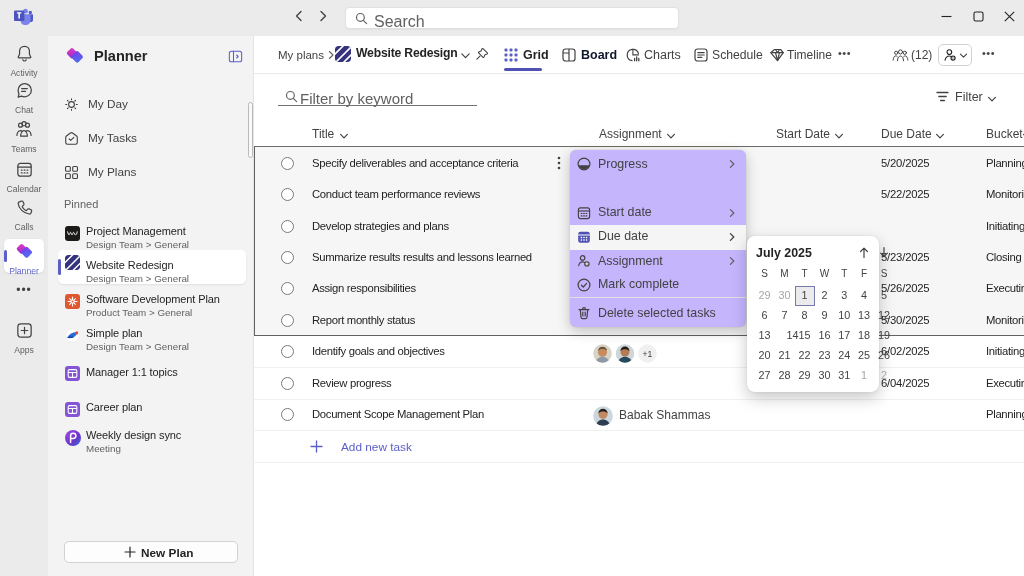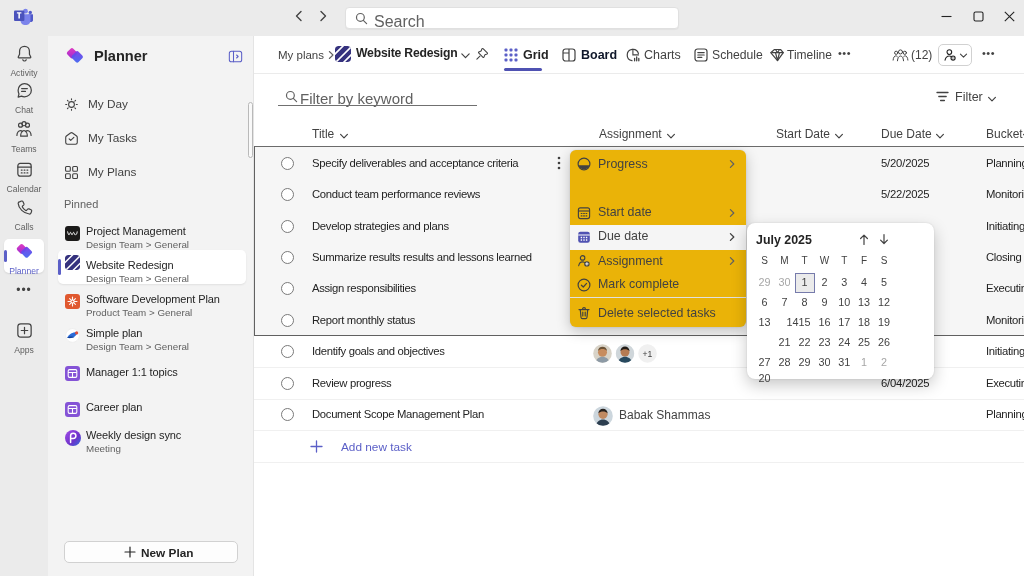--- a/index.html
+++ b/index.html
@@ -23,25 +23,25 @@
   .pinsub { font-size:9.8px; color:#616161; }
   
   #content { left:254px; top:36px; width:770px; height:540px; background:#fff; }
   .hline { position:absolute; background:#ebebeb; height:1px; }
   .colhdr { font-size:12px; color:#424242; }
   .task { font-size:11.3px; color:#242424; letter-spacing:-0.32px; }
   .date { font-size:11.3px; color:#242424; letter-spacing:-0.2px; }
   
   .cb { position:absolute; width:13px; height:13px; border:1.2px solid #7a7a7a; border-radius:50%; background:#fff; }
   
-  #menu { left:570px; top:150px; width:176px; height:177px; background:#eab308; border-radius:6px; box-shadow:0 4px 14px rgba(0,0,0,.22), 0 0 2px rgba(0,0,0,.12); }
+  #menu { left:570px; top:150px; width:176px; height:177px; background:#c4b5fd; border-radius:6px; box-shadow:0 4px 14px rgba(0,0,0,.22), 0 0 2px rgba(0,0,0,.12); }
   .mitem { position:absolute; left:0; width:176px; height:24px; font-size:12.4px; color:#424242; }
   .marrow { position:absolute; right:9px; font-size:13px; color:#616161; }
   
-  #cal { left:747px; top:223px; width:187px; height:156px; background:#fff; border-radius:8px; box-shadow:0 6px 16px rgba(0,0,0,.22), 0 0 2px rgba(0,0,0,.12); }
+  #cal { left:747px; top:236px; width:132px; height:156px; background:#fff; border-radius:8px; box-shadow:0 6px 16px rgba(0,0,0,.22), 0 0 2px rgba(0,0,0,.12); }
   .calcell { position:absolute; width:20px; text-align:center; font-size:10.8px; color:#424242; }
   .calgray { color:#a6a6a6; }
 </style>
 </head>
 <body>
 <div id="app">
   <div id="topbar" class="abs">
     <svg class="abs" style="left:13px;top:6px" width="20" height="20" viewBox="0 0 20 20">
       <circle cx="12.5" cy="5.2" r="2.4" fill="#7b83eb"></circle>
       <circle cx="17.3" cy="6.4" r="1.7" fill="#5059c9"></circle>
@@ -564,21 +564,21 @@
       <span class="calcell" style="left:87.2px;top:72.5px;">10</span>
       <span class="calcell" style="left:107px;top:72.5px;">13</span>
       <span class="calcell" style="left:127px;top:72.5px;">12</span>
       <span class="calcell" style="left:7.5px;top:92.5px;">13</span>
       <span class="calcell" style="left:27.5px;top:92.5px;margin-left:8px;">14</span>
       <span class="calcell" style="left:47.5px;top:92.5px;">15</span>
       <span class="calcell" style="left:67.4px;top:92.5px;">16</span>
       <span class="calcell" style="left:87.2px;top:92.5px;">17</span>
       <span class="calcell" style="left:107px;top:92.5px;">18</span>
       <span class="calcell" style="left:127px;top:92.5px;">19</span>
-      <span class="calcell" style="left:7.5px;top:112.5px;margin-top:36px;">20</span>
+      <span class="calcell" style="left:7.5px;top:112.5px;">20</span>
       <span class="calcell" style="left:27.5px;top:112.5px;">21</span>
       <span class="calcell" style="left:47.5px;top:112.5px;">22</span>
       <span class="calcell" style="left:67.4px;top:112.5px;">23</span>
       <span class="calcell" style="left:87.2px;top:112.5px;">24</span>
       <span class="calcell" style="left:107px;top:112.5px;">25</span>
       <span class="calcell" style="left:127px;top:112.5px;">26</span>
       <span class="calcell" style="left:7.5px;top:132.5px;">27</span>
       <span class="calcell" style="left:27.5px;top:132.5px;">28</span>
       <span class="calcell" style="left:47.5px;top:132.5px;">29</span>
       <span class="calcell" style="left:67.4px;top:132.5px;">30</span>

